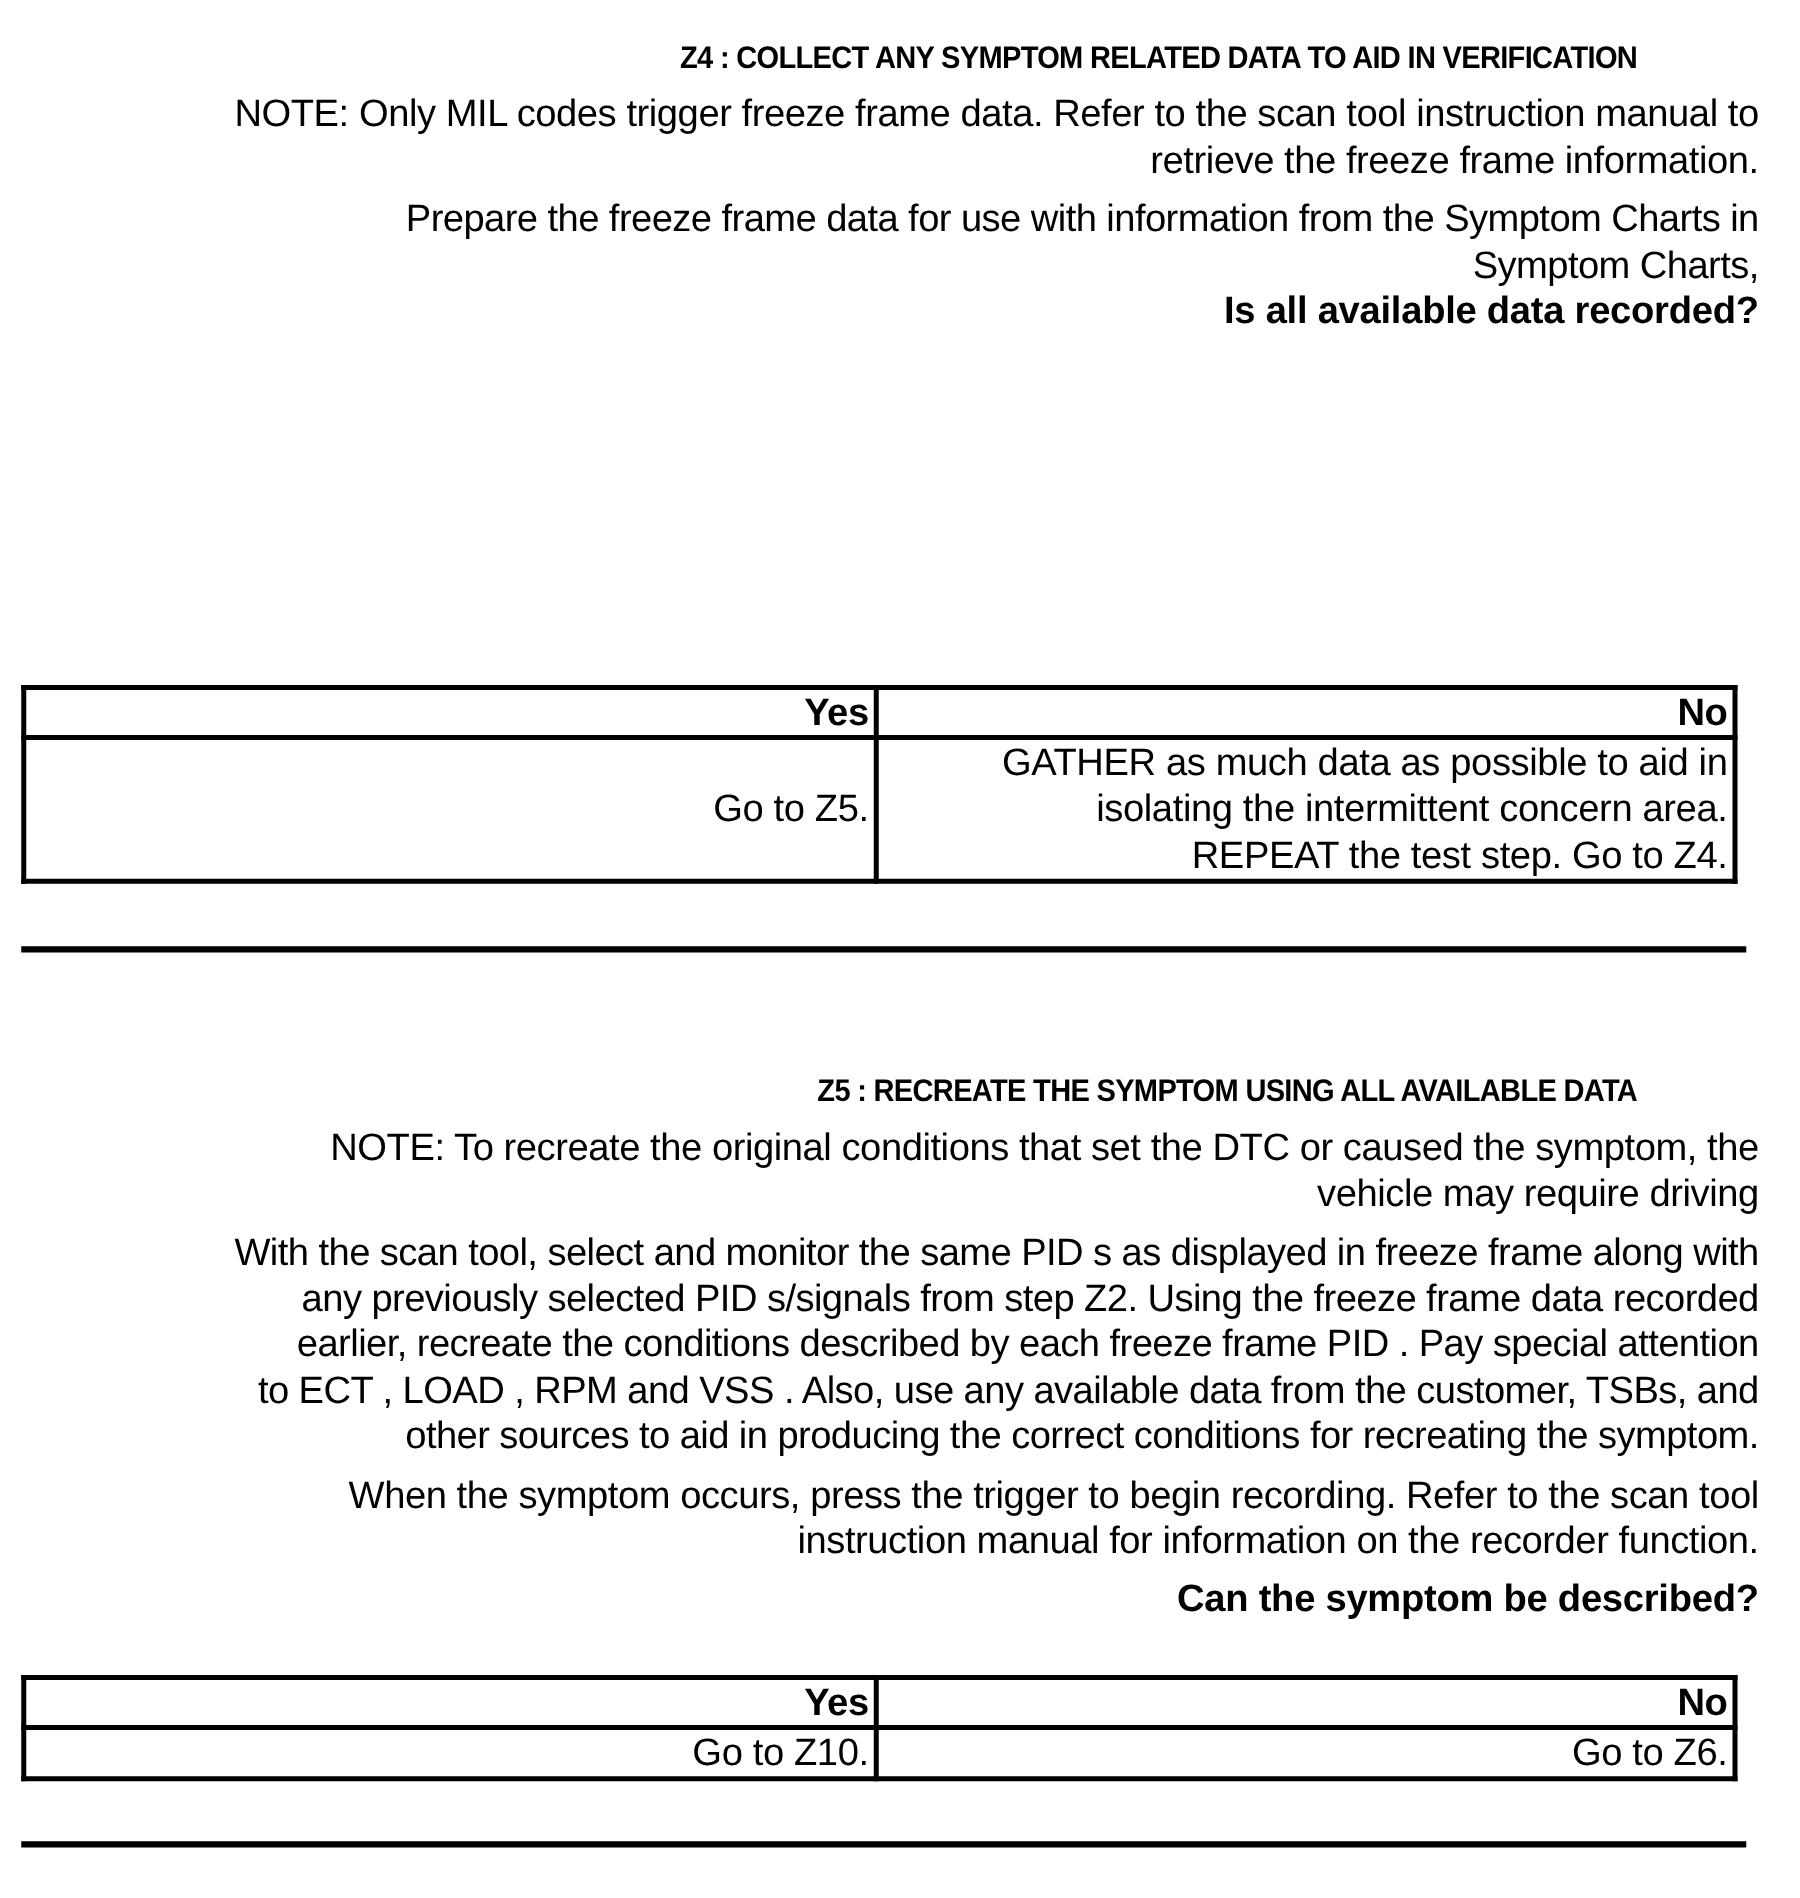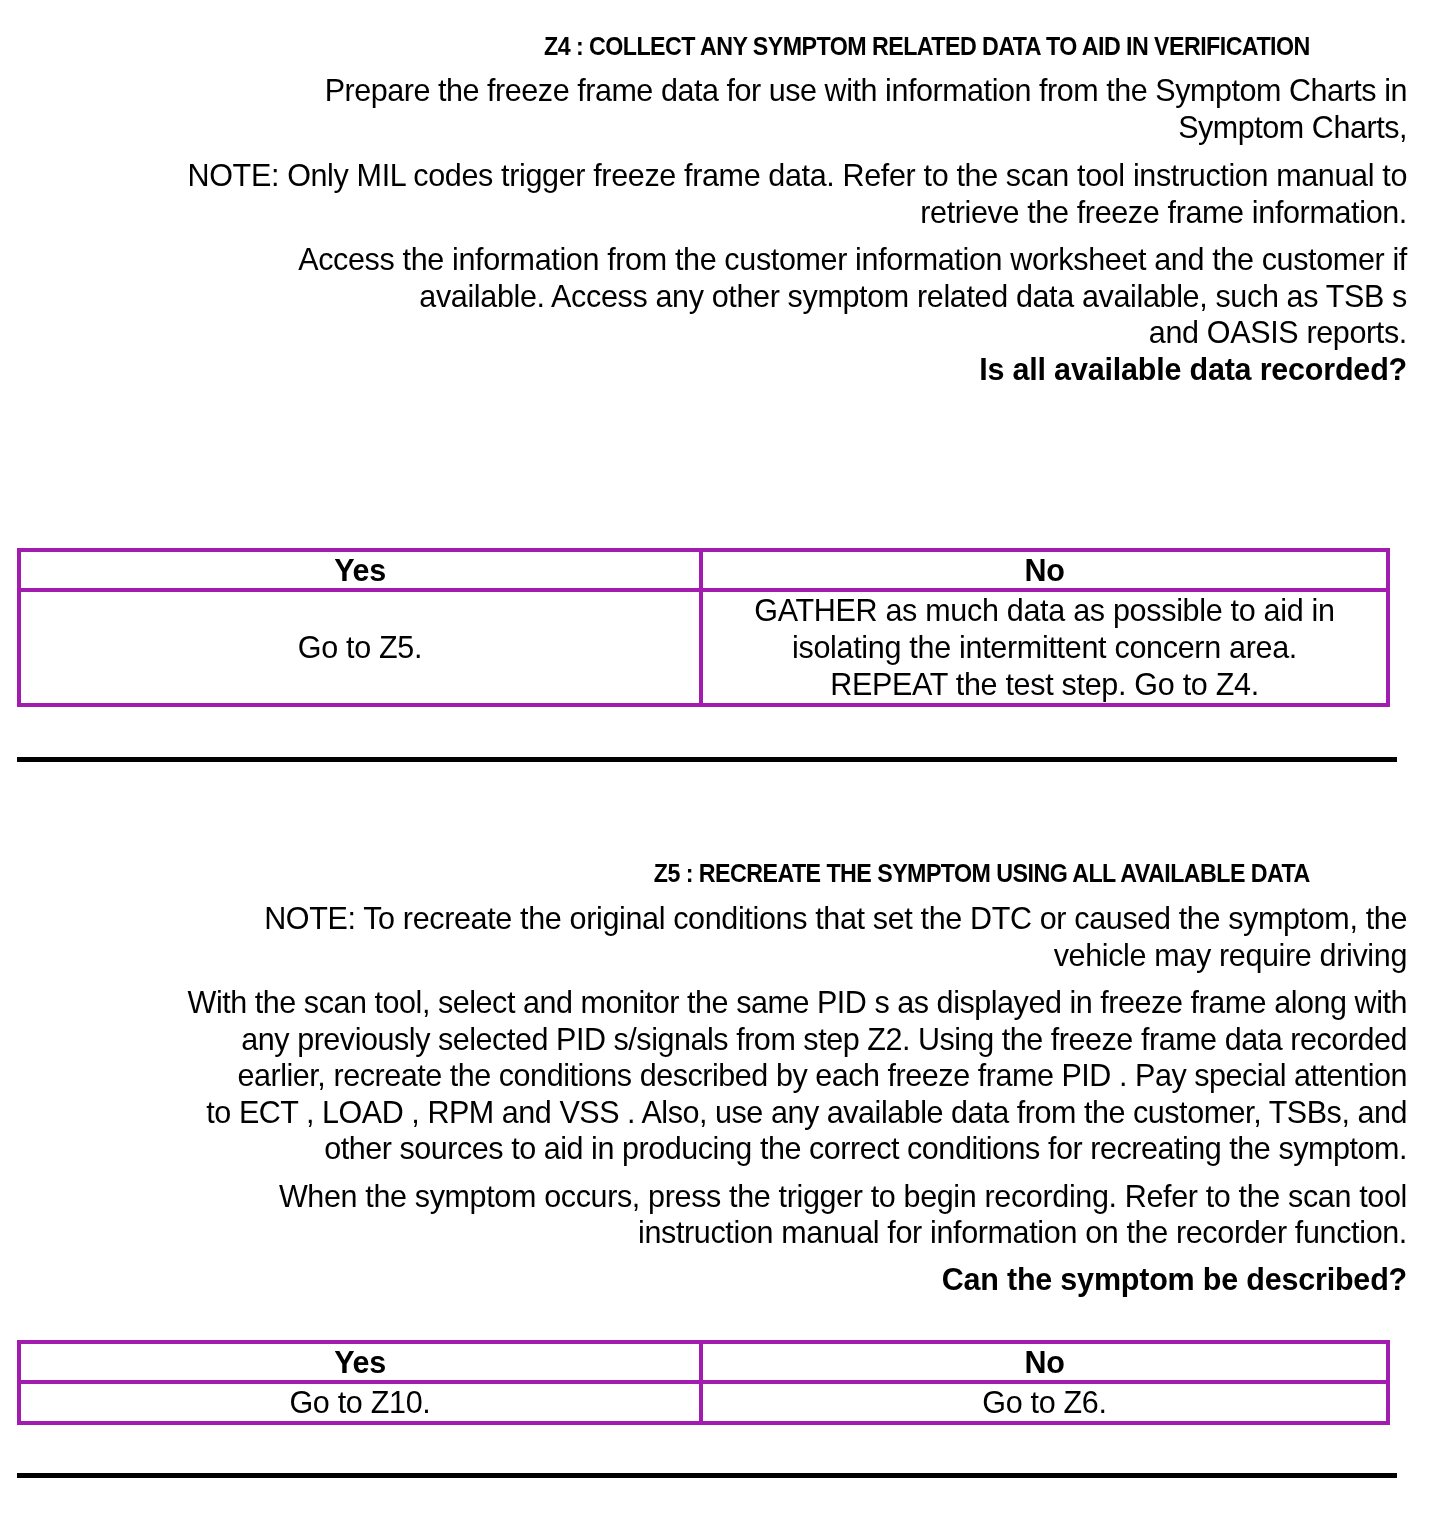--- a/index.html
+++ b/index.html
@@ -47,22 +47,22 @@
     }
     table.yn {
       position: absolute;
       left: 17px;
       border-collapse: collapse;
       table-layout: fixed;
       font-size: 30.5px;
       letter-spacing: -0.3px;
     }
     table.yn th, table.yn td {
-      border: 4px solid #a21caf;
-      text-align: center;
+      border: 4px solid #000000;
+      text-align: right;
       vertical-align: middle;
       padding: 0 4px;
     }
     table.yn th {
       font-weight: bold;
       height: 36px;
       line-height: 36px;
     }
     table.yn td {
       line-height: 37px;
@@ -74,27 +74,24 @@
       width: 1380px;
       height: 5px;
       background: #000;
     }
   </style>
 </head>
 <body>
 
 <div class="step" style="top:31px;">
   <h2 class="step-title">Z4 : COLLECT ANY SYMPTOM RELATED DATA TO AID IN VERIFICATION</h2>
+  <p class="para" style="margin-top:12px;">NOTE: Only MIL codes trigger freeze frame data. Refer to the scan tool instruction manual to
+retrieve the freeze frame information.</p>
   <p class="para" style="margin-top:11px; letter-spacing:-0.45px;">Prepare the freeze frame data for use with information from the Symptom Charts in
 Symptom Charts,</p>
-  <p class="para" style="margin-top:12px;">NOTE: Only MIL codes trigger freeze frame data. Refer to the scan tool instruction manual to
-retrieve the freeze frame information.</p>
-  <p class="para" style="margin-top:11px;">Access the information from the customer information worksheet and the customer if
-available. Access any other symptom related data available, such as TSB s
-and OASIS reports.</p>
   <p class="question" style="margin-top:0;">Is all available data recorded?</p>
 </div>
 
 <table class="yn" style="top:548px; width:1369px;">
   <colgroup>
       <col style="width:682px">
       <col style="width:687px">
     </colgroup>
   <tbody>
       <tr>

